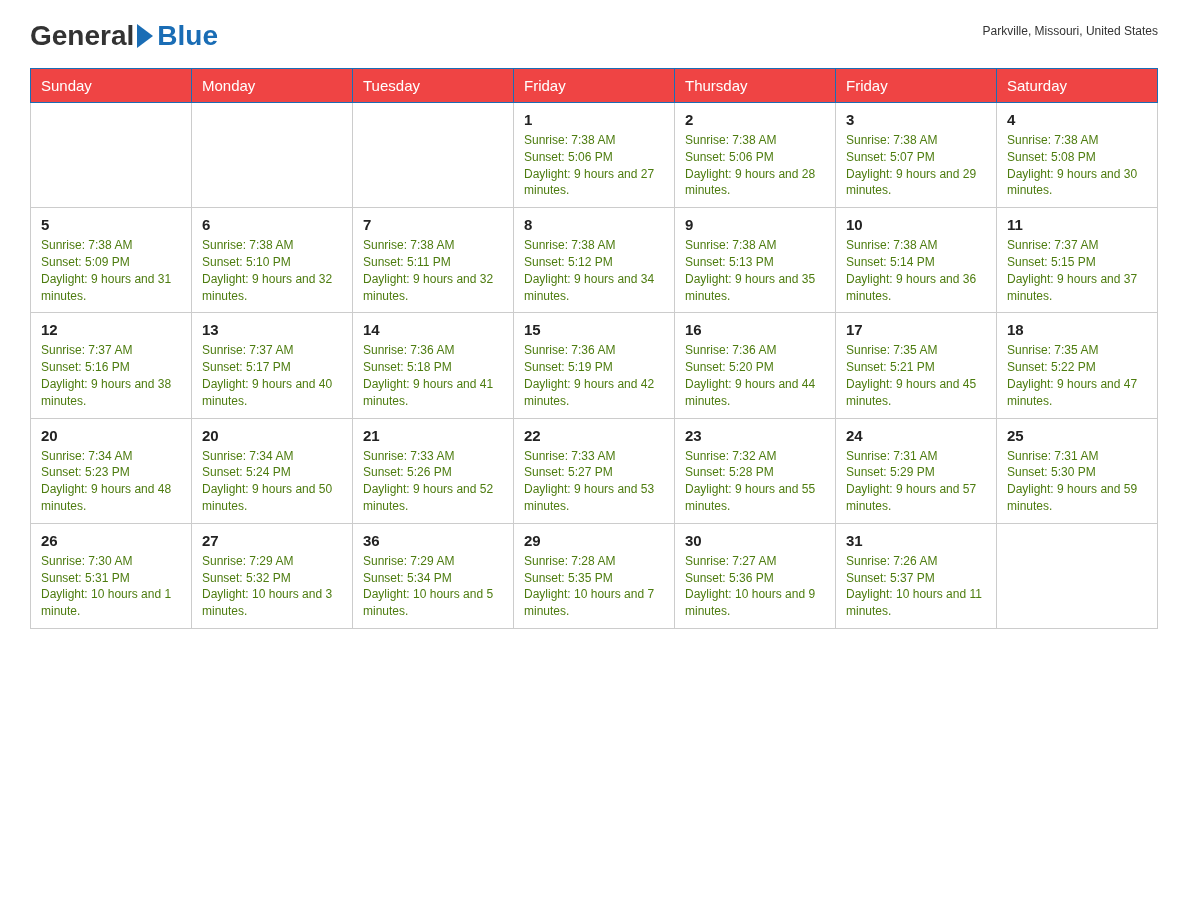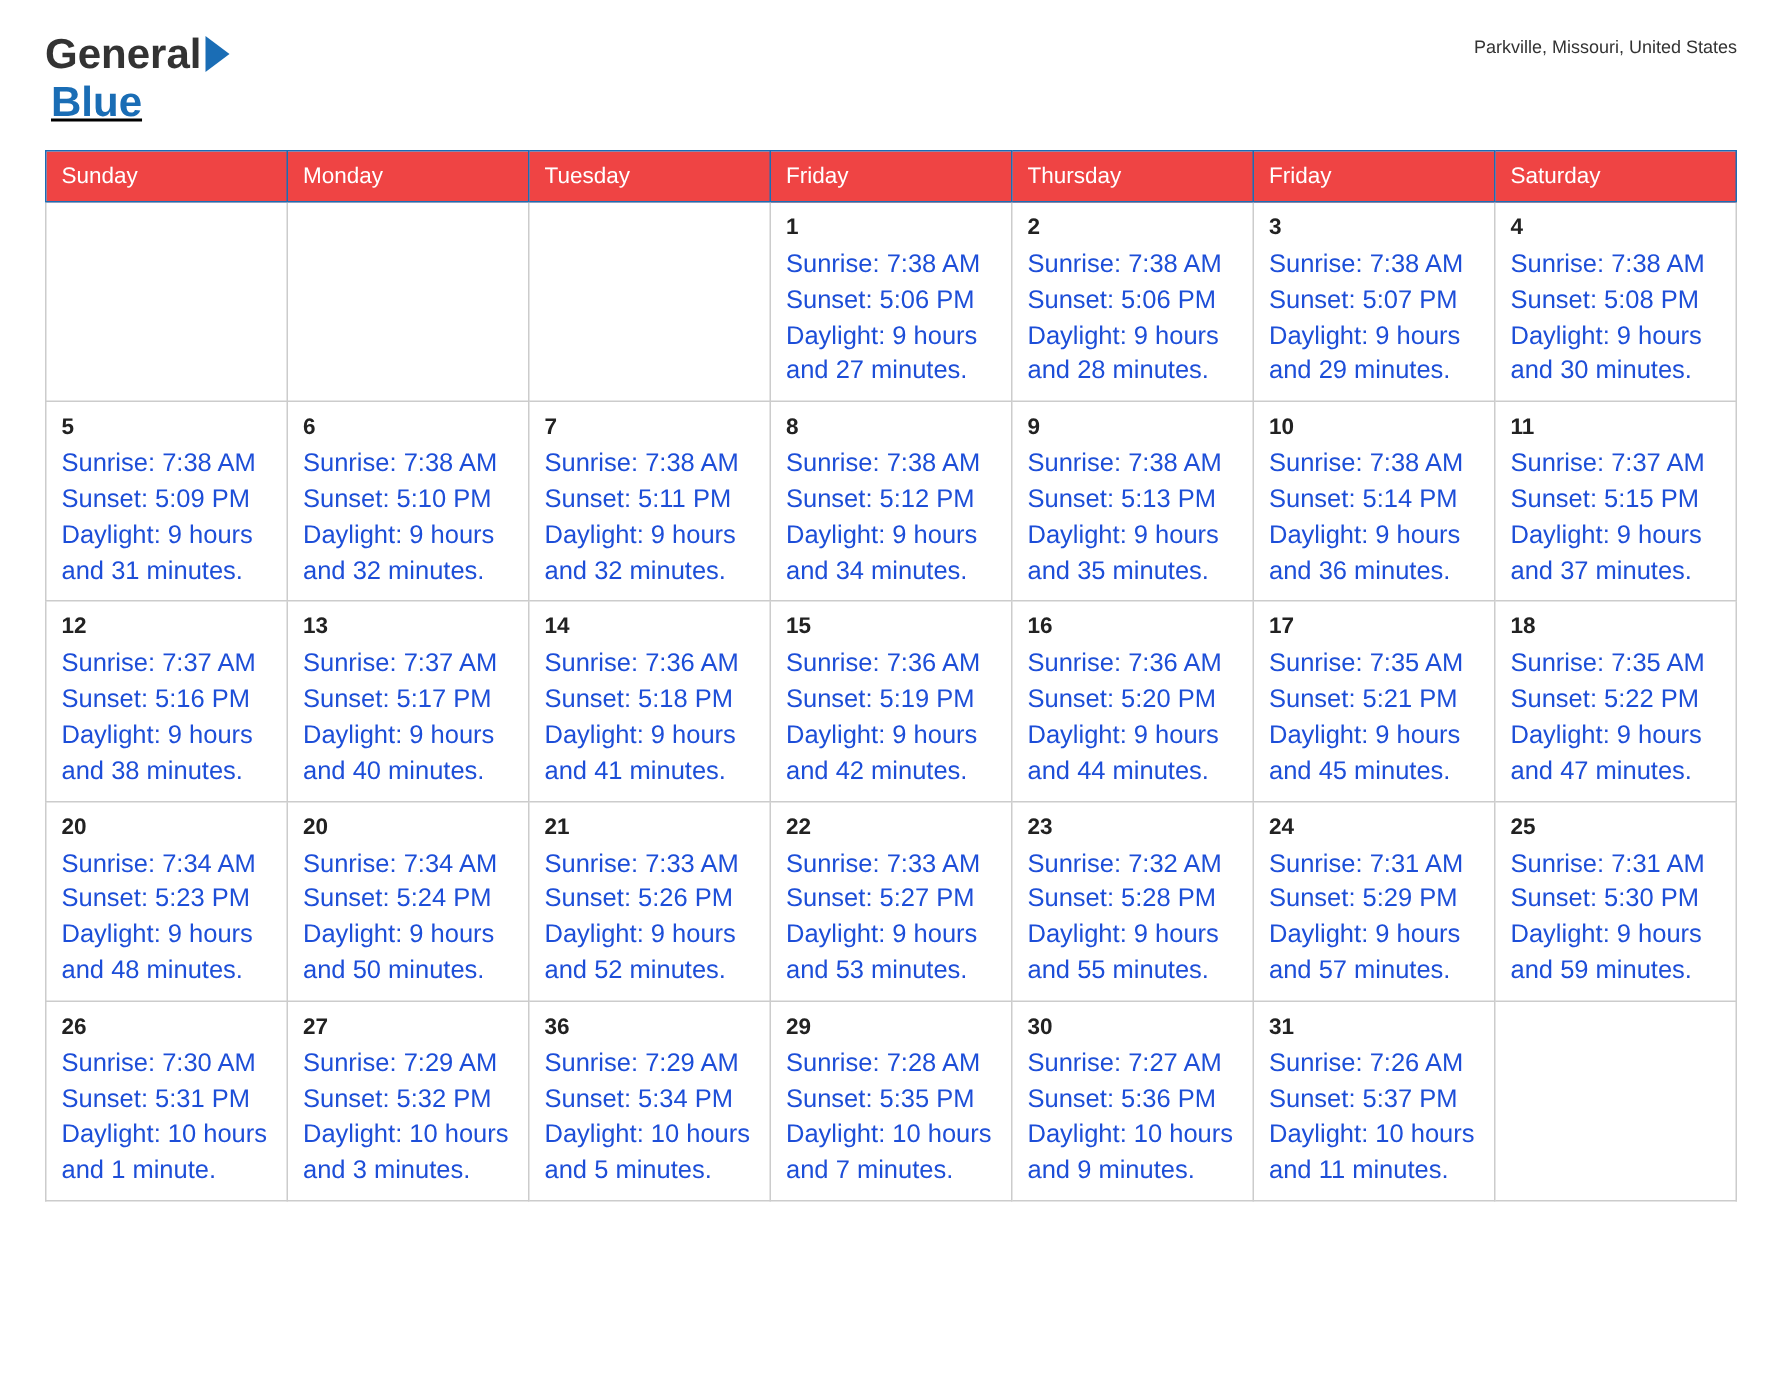--- a/index.html
+++ b/index.html
@@ -54,41 +54,40 @@
       color: #333;
     }
     .day-number {
       font-size: 15px;
       font-weight: bold;
       color: #222;
       display: block;
       margin-bottom: 4px;
     }
     .day-info {
-      font-size: 17px;
-      color: #1d4ed8;
+      font-size: 12px;
+      color: #4d7c0f;
       line-height: 1.4;
     }
     .empty-cell {
       background: #fff;
     }
     .logo-wrapper {
       display: flex;
-      flex-direction: column;
+      flex-direction: row;
       align-items: flex-start;
     }
     .logo-line1 {
       display: flex;
       align-items: center;
     }
     .logo-line2 {
       display: flex;
       align-items: center;
       margin-left: 4px;
-      text-decoration: underline;
     }
     .arrow-shape {
       display: inline-block;
       width: 0;
       height: 0;
       border-top: 12px solid transparent;
       border-bottom: 12px solid transparent;
       border-left: 16px solid #1a6db5;
       margin-left: 3px;
       vertical-align: middle;

